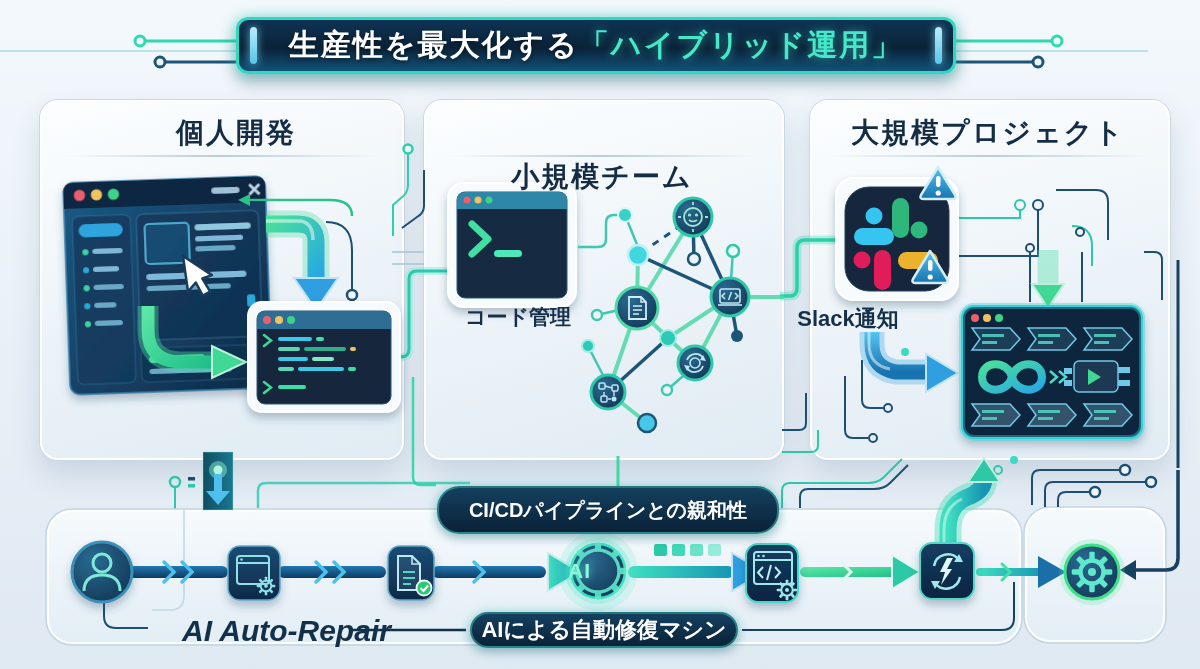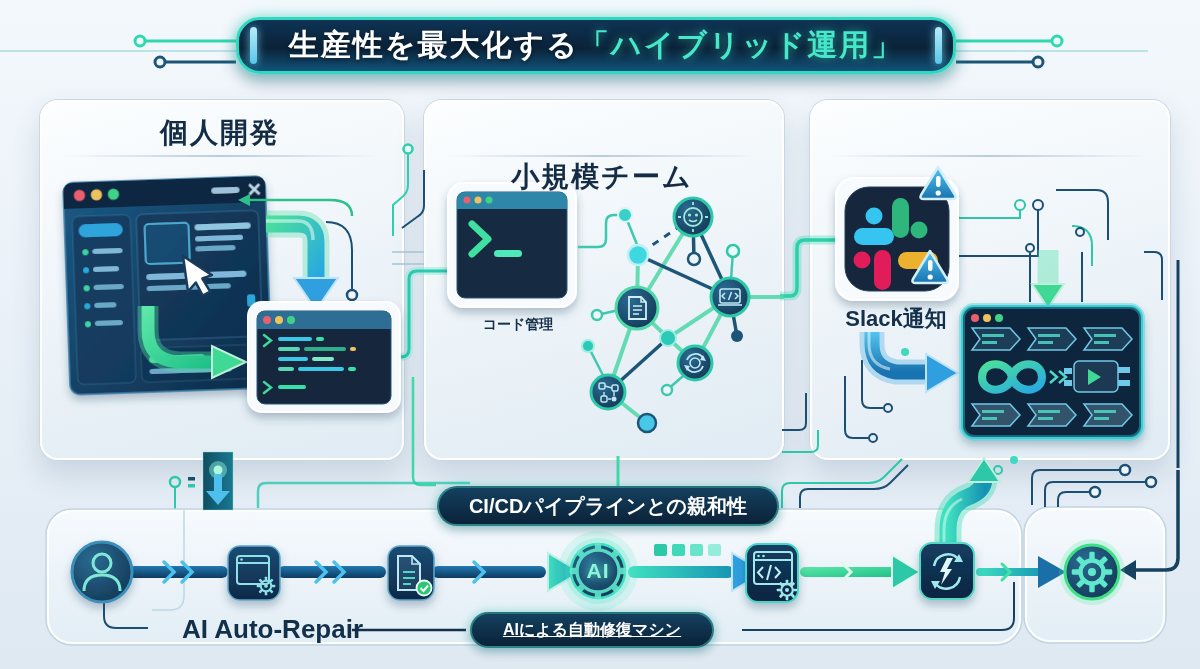--- a/index.html
+++ b/index.html
@@ -11,37 +11,37 @@
     background:linear-gradient(165deg,#fcfeff 0%,#ecf3f8 55%,#e0ebf3 100%);
     border:2px solid rgba(255,255,255,.95);
     box-shadow:0 0 0 1px #c9d8e3, 0 14px 28px rgba(60,95,125,.18);}
   .panel-title{position:absolute;z-index:3;text-align:center;font-weight:800;
     font-size:28px;color:#142c44;letter-spacing:2px;}
   .divider{position:absolute;z-index:3;height:2px;
     background:linear-gradient(90deg,rgba(110,150,180,0),rgba(110,150,180,.45),rgba(110,150,180,0));}
   .caption{position:absolute;z-index:4;text-align:center;font-weight:800;
     color:#15304a;}
   .banner{position:absolute;left:236px;top:17px;width:720px;height:57px;z-index:4;
-    border-radius:24px;border:3px solid #2fd8c0;box-sizing:border-box;
+    border-radius:12px;border:3px solid #2fd8c0;box-sizing:border-box;
     background:linear-gradient(180deg,#0e3354 0%,#0a2238 55%,#125279 100%);
     box-shadow:0 0 14px rgba(46,216,192,.55),0 8px 16px rgba(15,50,80,.35);
     display:flex;align-items:center;justify-content:center;
     font-size:30px;font-weight:800;letter-spacing:2px;white-space:nowrap;}
   .banner .t-main{color:#ffffff;text-shadow:0 2px 4px rgba(0,0,0,.4);}
   .banner .t-accent{color:#45e8c8;text-shadow:0 0 10px rgba(69,232,200,.6);}
   .banner .bar{position:absolute;top:7px;width:7px;height:37px;border-radius:4px;
     background:linear-gradient(180deg,#b8ecfa,#58c6e8);box-shadow:0 0 8px rgba(120,220,245,.8);}
   .bar-l{left:11px;} .bar-r{right:11px;}
   .pill{position:absolute;z-index:5;border-radius:22px;box-sizing:border-box;
     background:linear-gradient(180deg,#14405f,#0a2238);color:#fff;font-weight:800;
     border:2px solid rgba(70,220,200,.45);
     box-shadow:0 0 12px rgba(46,216,192,.35),0 4px 10px rgba(15,50,80,.3);
     display:flex;align-items:center;justify-content:center;white-space:nowrap;}
-  .flow-label{position:absolute;z-index:5;font-weight:800;font-size:26px;color:#13304b;}
-  .ai-badge{position:absolute;z-index:5;width:60px;text-align:center;font-weight:800;
+  .flow-label{position:absolute;z-index:5;font-weight:800;font-size:30px;color:#13304b;font-style:italic;}
+  .ai-badge{position:absolute;z-index:5;width:60px;font-weight:800;
     font-size:21px;color:#8ff4dc;text-shadow:0 0 8px rgba(80,240,205,.9);letter-spacing:1px;}
 </style>
 </head>
 <body>
 
 <div class="canvas">
 
   <div class="panel" style="left:40px;top:100px;width:360px;height:356px;"></div>
   <div class="panel" style="left:424px;top:100px;width:356px;height:356px;"></div>
   <div class="panel" style="left:810px;top:100px;width:356px;height:356px;"></div>
@@ -559,31 +559,32 @@
     <path d="M352 630 H466" stroke="#14304a" stroke-width="2.5"></path>
   </svg>
 
   <div class="banner">
     <span class="bar bar-l"></span>
     <span class="t-main">生産性を最大化する</span>
     <span class="t-accent">「ハイブリッド運用」</span>
     <span class="bar bar-r"></span>
   </div>
 
-  <div class="panel-title" style="left:40px;top:114px;width:360px;">個人開発</div>
+  <div class="panel-title" style="left:40px;top:114px;width:360px;padding-left:16px;">個人開発</div>
   <div class="panel-title" style="left:424px;top:114px;width:356px;margin-top:44px;">小規模チーム</div>
+  <div class="panel-title" style="left:810px;top:114px;width:356px;">大規模プロジェクト</div>
 
   <div class="divider" style="left:62px;top:155px;width:316px;"></div>
   <div class="divider" style="left:446px;top:155px;width:312px;"></div>
   <div class="divider" style="left:828px;top:155px;width:320px;"></div>
 
-  <div class="caption" style="left:443px;top:311px;width:150px;font-size:14px;line-height:27px;">
+  <div class="caption" style="left:443px;top:303px;width:150px;font-size:21px;line-height:27px;">
     <div>コード管理</div>
   </div>
-  <div class="caption" style="left:828px;top:304px;width:136px;font-size:22px;">Slack通知</div>
-
-  <div class="pill" style="left:437px;top:486px;width:342px;height:40px;font-size:20px;">CI/CDパイプラインとの親和性</div>
-  <div class="pill" style="left:470px;top:612px;width:244px;height:36px;font-size:16px;text-decoration:underline;">AIによる自動修復マシン</div>
+  <div class="caption" style="left:780px;top:304px;width:136px;font-size:22px;">Slack通知</div>
+
+  <div class="pill" style="left:437px;top:486px;width:342px;height:48px;font-size:20px;">CI/CDパイプラインとの親和性</div>
+  <div class="pill" style="left:470px;top:612px;width:268px;height:36px;font-size:22px;">AIによる自動修復マシン</div>
 
   <div class="flow-label" style="left:182px;top:614px;">AI Auto-Repair</div>
   <div class="ai-badge" style="left:568px;top:559px;">AI</div>
 
 </div>
 
 </body></html>

